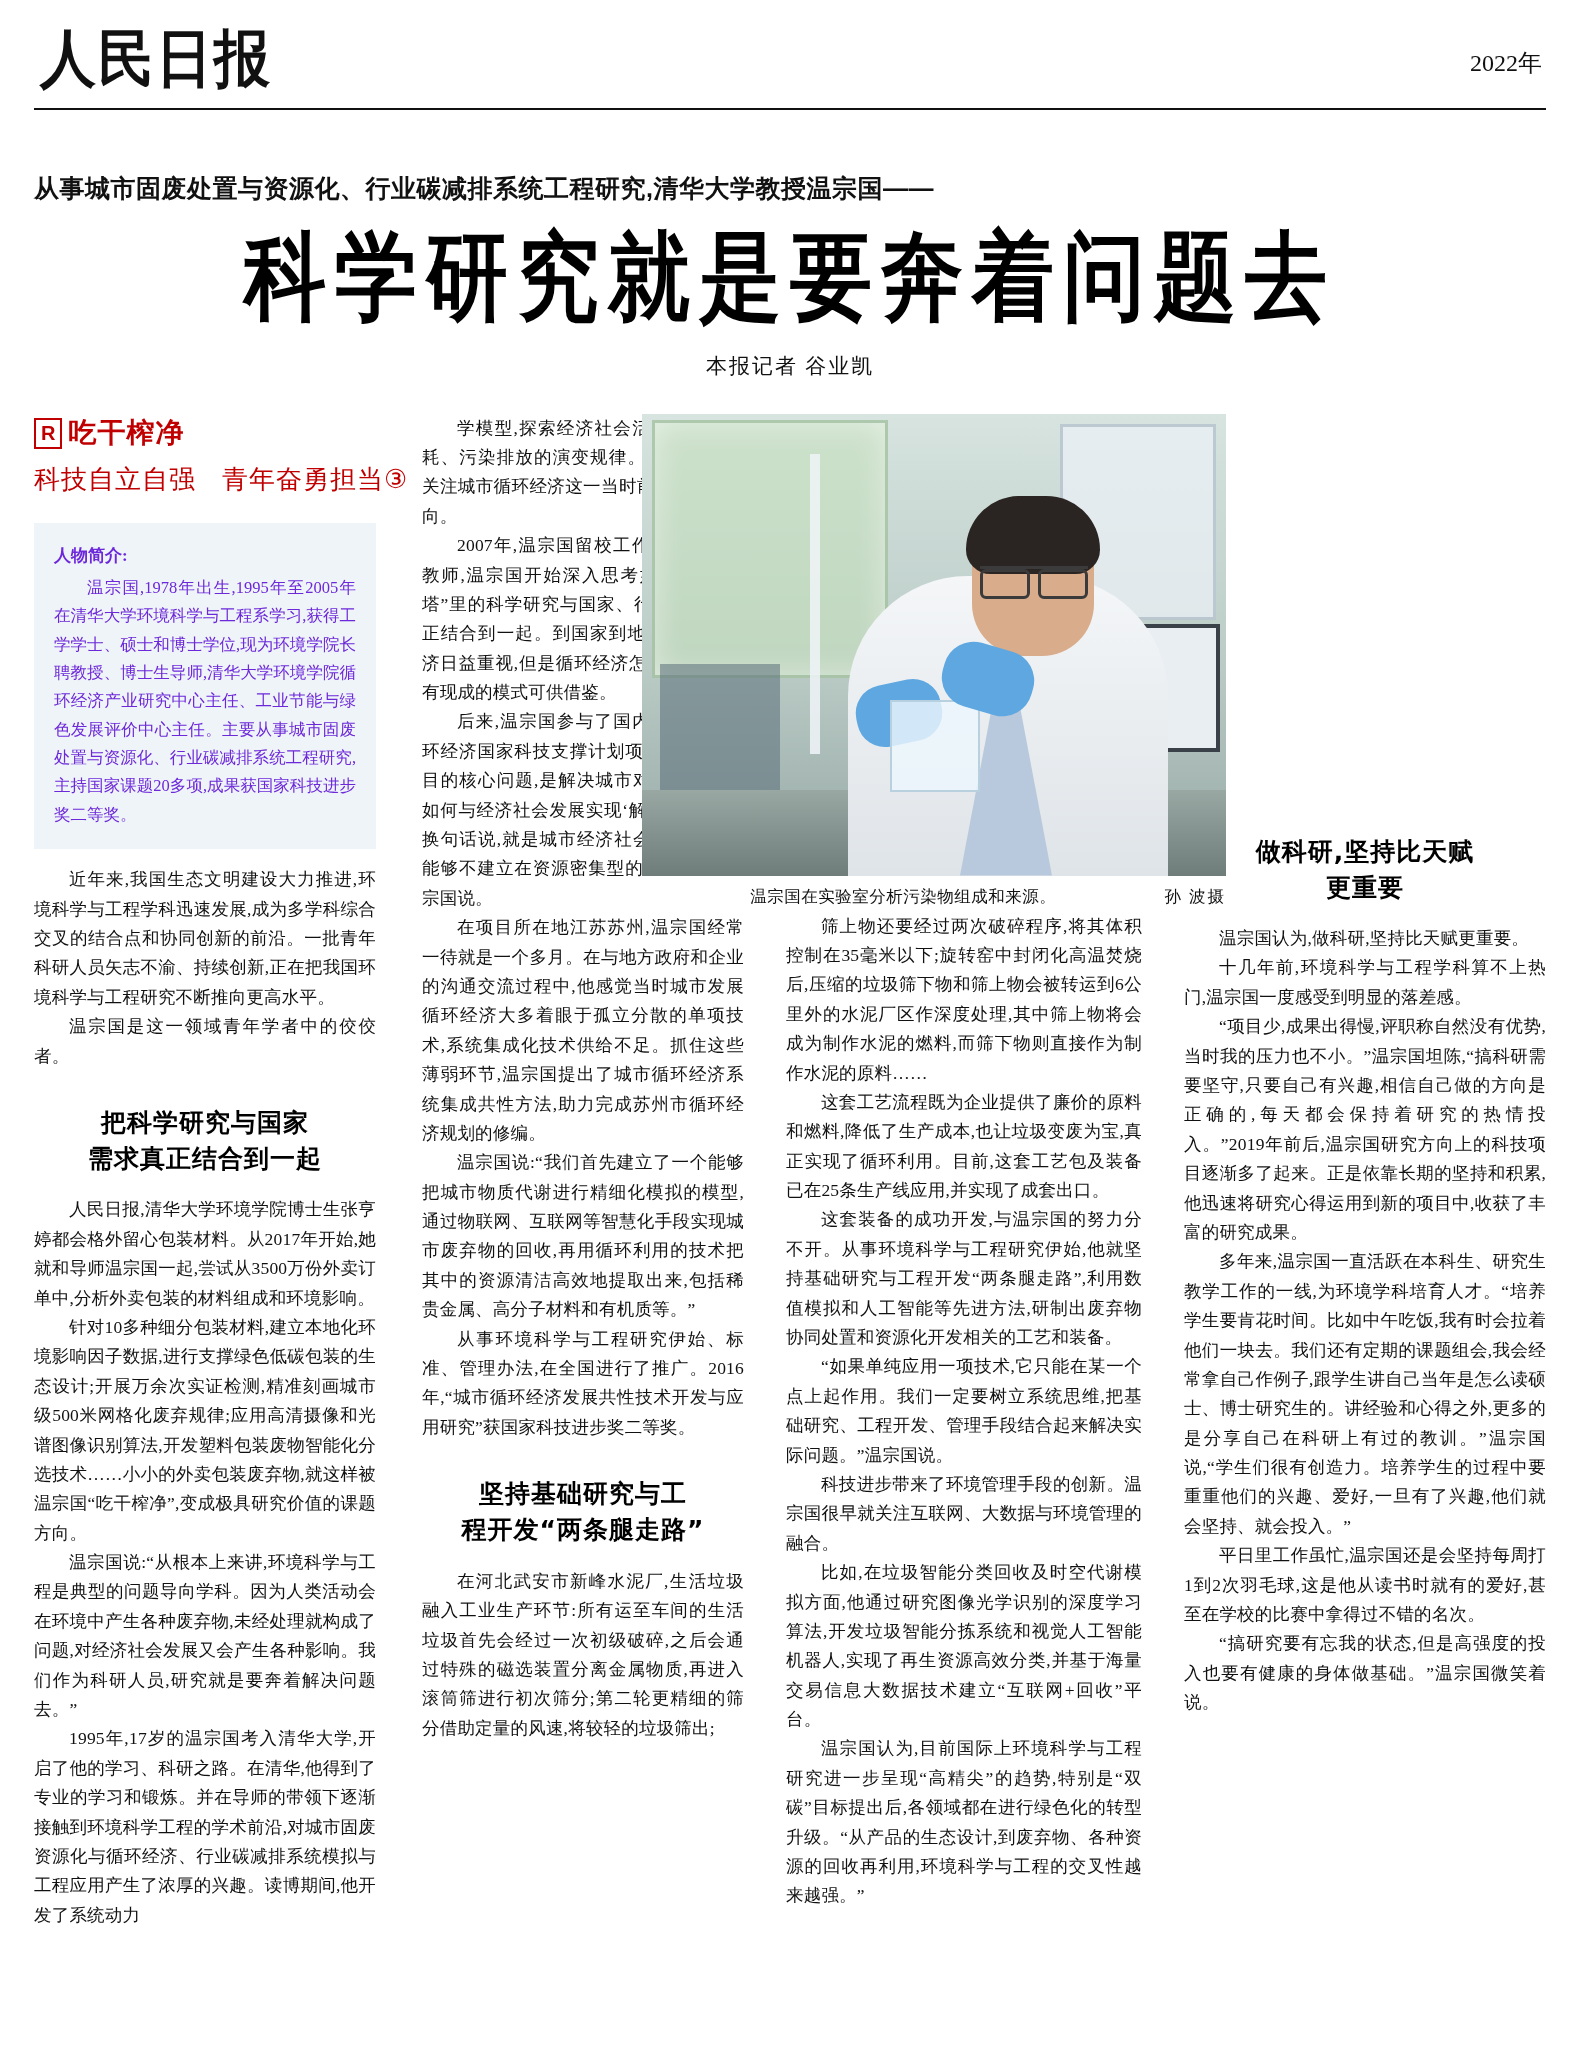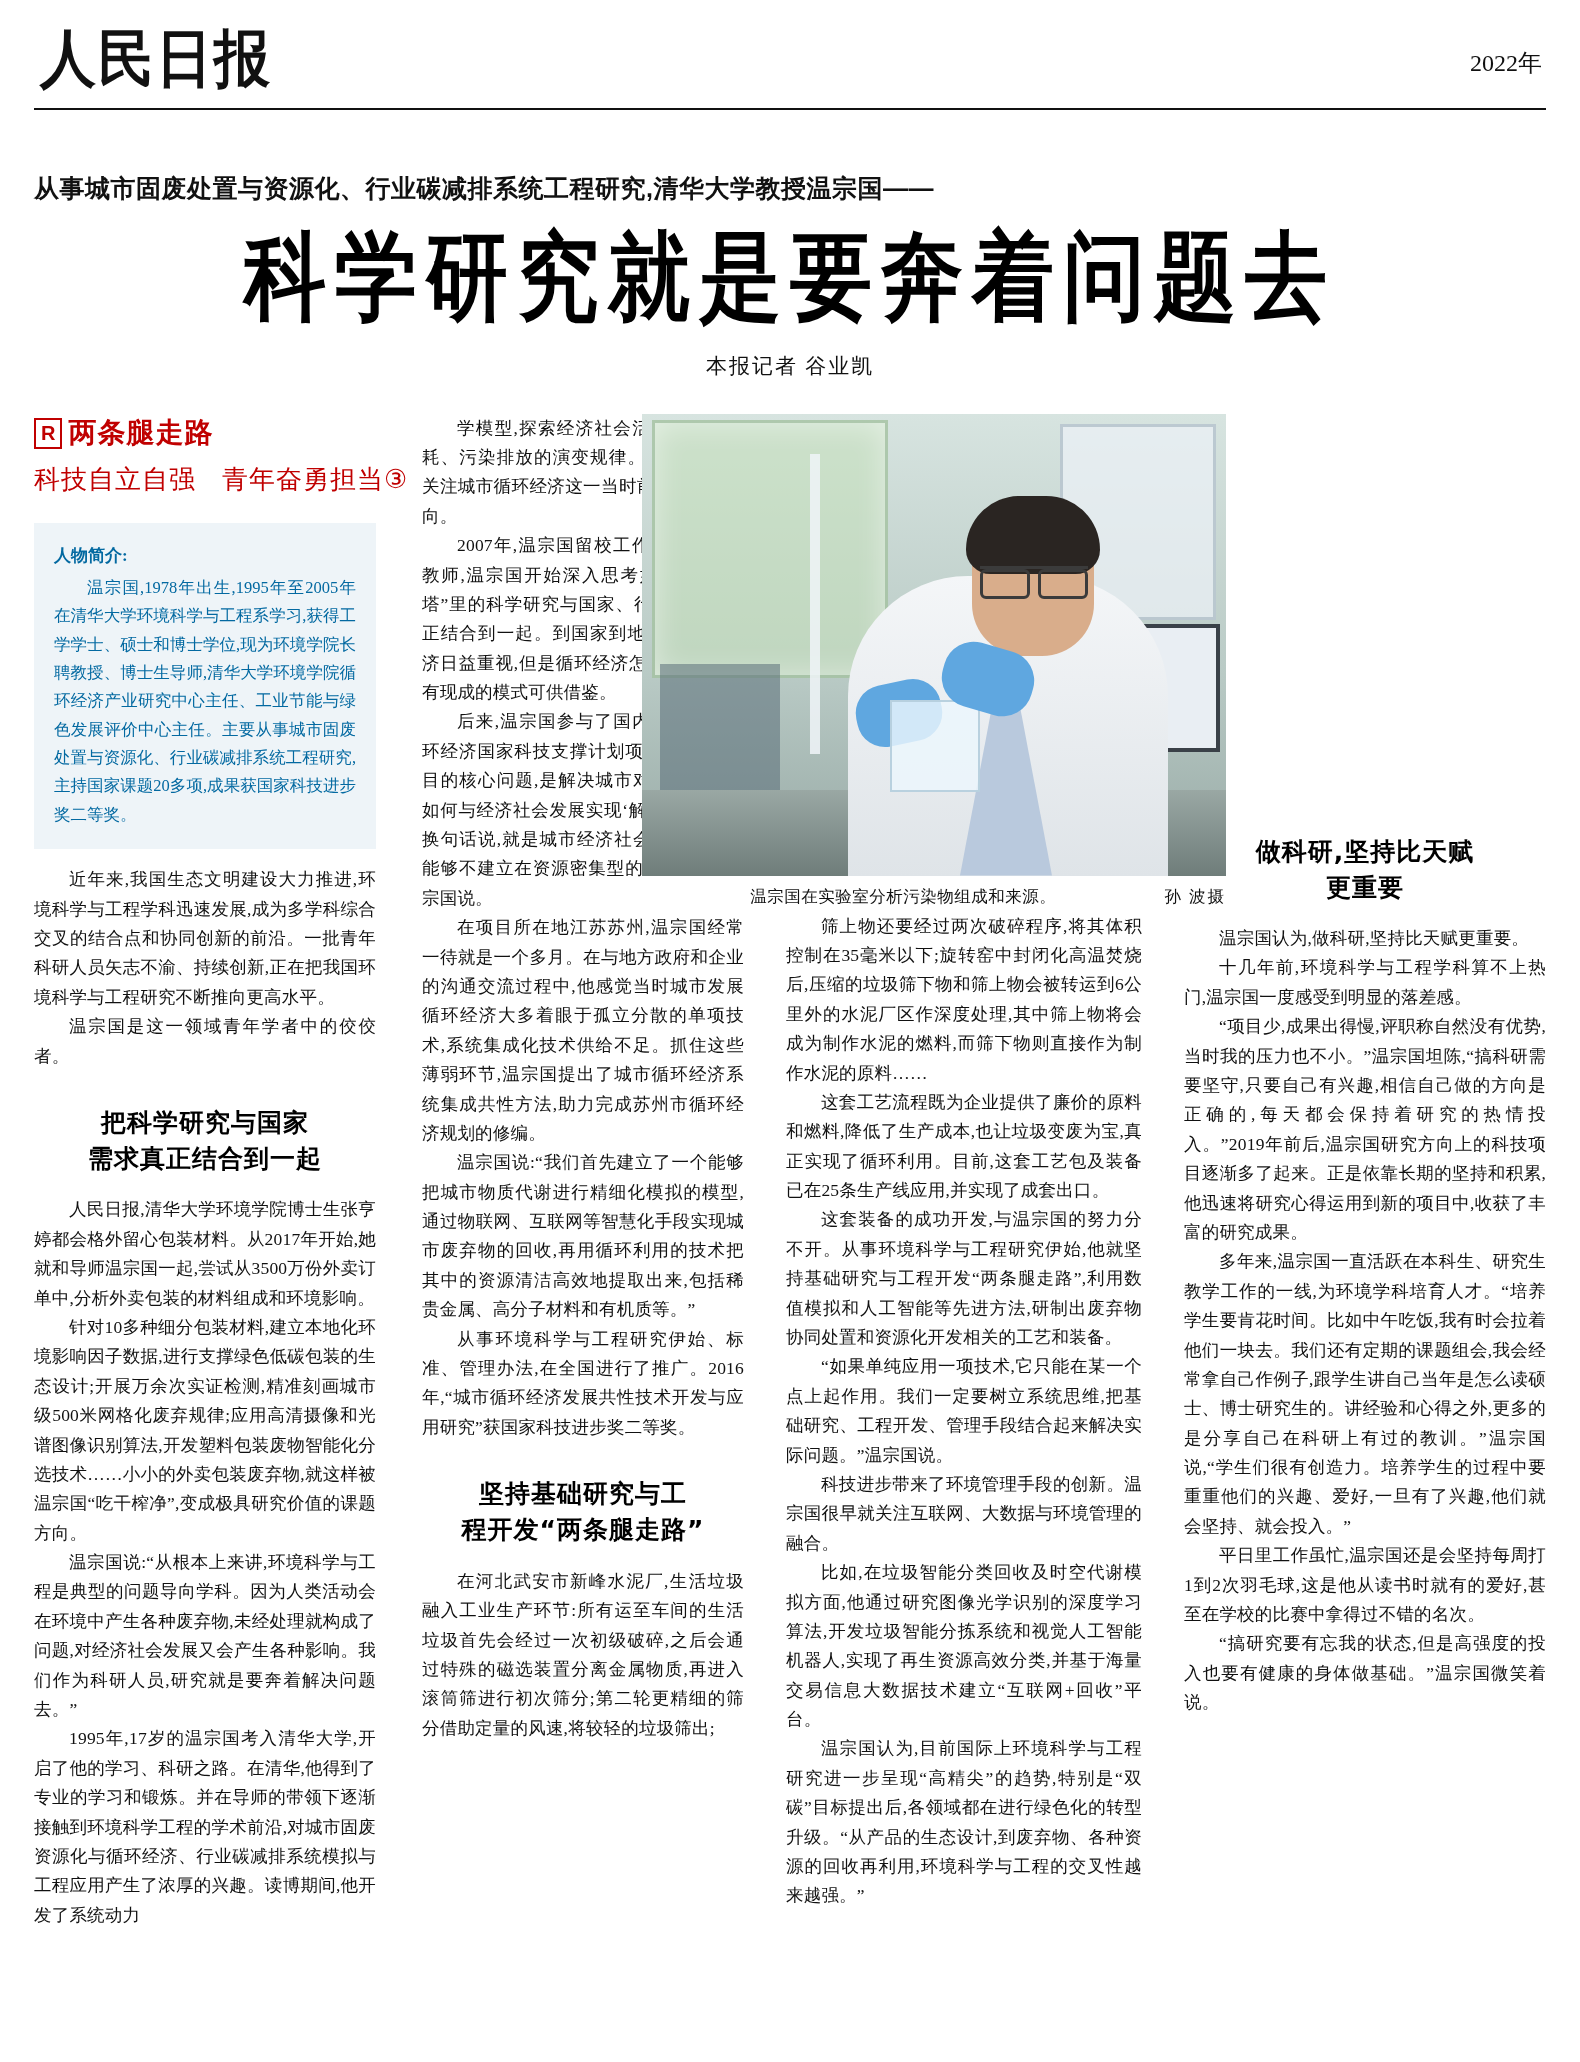--- a/index.html
+++ b/index.html
@@ -132,21 +132,21 @@
   }
   .sect-sub .gap { display: inline-block; width: 26px; }
 
   
   .bio {
     margin-top: 26px;
     background: #eef4f8;
     padding: 18px 20px 20px 20px;
     font-size: 16.5px;
     line-height: 1.72;
-    color: #0369a1;
+    color: #6d28d9;
     font-family: "Liberation Serif", serif;
   }
   .bio .bio-title {
     font-weight: bold;
     margin-bottom: 4px;
     font-size: 17px;
   }
   .bio p { margin: 0; text-indent: 2em; text-align: justify; }
 
   
@@ -325,21 +325,21 @@
 
   <div class="kicker">从事城市固废处置与资源化、行业碳减排系统工程研究,清华大学教授温宗国——</div>
   <div class="headline">科学研究就是要奔着问题去</div>
   <div class="byline">本报记者 谷业凯</div>
 
   <div class="content">
 
     <div class="col col-1">
       <div class="sect-label">
         <span class="sect-badge">R</span>
-        <span class="sect-title">两条腿走路</span>
+        <span class="sect-title">吃干榨净</span>
       </div>
       <div class="sect-sub">
         <span>科技自立自强</span><span class="gap"></span><span>青年奋勇担当③</span>
       </div>
 
       <div class="bio">
         <div class="bio-title">人物简介:</div>
         <p>温宗国,1978年出生,1995年至2005年在清华大学环境科学与工程系学习,获得工学学士、硕士和博士学位,现为环境学院长聘教授、博士生导师,清华大学环境学院循环经济产业研究中心主任、工业节能与绿色发展评价中心主任。主要从事城市固废处置与资源化、行业碳减排系统工程研究,主持国家课题20多项,成果获国家科技进步奖二等奖。</p>
       </div>
 

